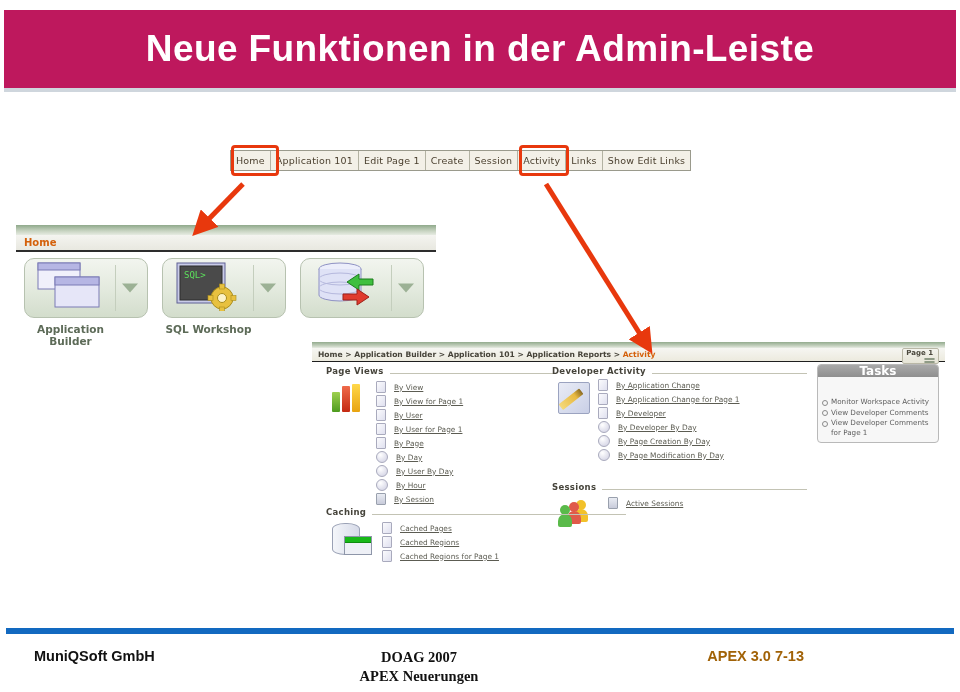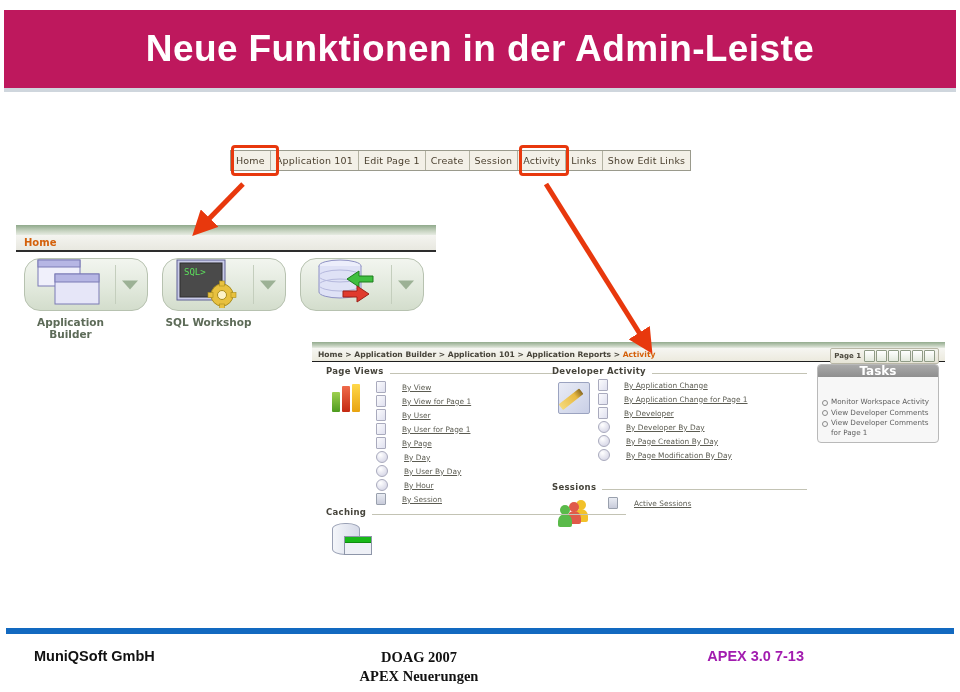--- a/index.html
+++ b/index.html
@@ -136,23 +136,23 @@
     top: 33px;
     display: flex;
     gap: 14px;
   }
   .home-card {
     width: 124px;
   }
   .home-card-box {
     position: relative;
     width: 124px;
-    height: 53px;
+    height: 60px;
     border: 1px solid #b7c2b0;
-    border-radius: 16px;
+    border-radius: 10px;
     background: linear-gradient(to bottom, #f2f5ef 0%, #e2e9dd 55%, #d3ddcc 100%);
     box-sizing: border-box;
     display: flex;
     align-items: center;
   }
   .home-card-divider {
     position: absolute;
     right: 31px;
     top: 6px;
     bottom: 6px;
@@ -218,27 +218,28 @@
     font-family: "DejaVu Sans", sans-serif;
     white-space: nowrap;
   }
   #act-crumb .crumb-last { color: #d4600a; }
   #act-pagebox {
     position: absolute;
     right: 6px;
     top: 0px;
     height: 16px;
     display: flex;
-    align-items: center;
+    align-items: flex-end;
     gap: 1px;
     background: linear-gradient(to bottom,#f4f4ee 0%, #e6e4d6 100%);
     border: 1px solid #b9b7a6;
     border-radius: 2px;
     padding: 0 3px;
     box-sizing: border-box;
+    flex-direction: column;
   }
   #act-pagelabel {
     font-size: 7px;
     font-weight: bold;
     color: #4b483d;
     font-family: "DejaVu Sans", sans-serif;
     margin-right: 2px;
   }
   .mini-icon {
     width: 9px; height: 10px;
@@ -263,21 +264,21 @@
     margin-left: 6px;
     margin-bottom: 2px;
   }
   .col-head {
     display: flex;
     align-items: flex-end;
   }
   .link-row {
     display: flex;
     align-items: center;
-    gap: 16px;
+    gap: 8px;
     height: 14px;
   }
   .link-text {
     font-size: 7.4px;
     color: #5c5c52;
     text-decoration: underline;
     font-family: "DejaVu Sans", sans-serif;
     white-space: nowrap;
   }
   .ico-doc {
@@ -439,21 +440,21 @@
     color: #111111;
     font-family: Liberation Serif, serif;
     line-height: 19px;
   }
   #footer-right {
     position: absolute;
     right: 34px;
     top: 0;
     font-size: 14.5px;
     font-weight: bold;
-    color: #a21caf;
+    color: #a16207;
     font-family: "Liberation Sans", sans-serif;
     white-space: nowrap;
   }
 </style>
 </head>
 <body>
 
 <div id="title-banner">
   <div id="title-text">Neue Funktionen in der Admin-Leiste</div>
 </div>
@@ -686,20 +687,34 @@
       <div class="col-head">
         <span class="report-col-title">Caching</span>
         <span class="title-rule"></span>
       </div>
       <div id="cache-art">
         <div id="cache-cyl"></div>
         <div id="cache-win">
             <div id="cache-win-bar"></div>
           </div>
       </div>
+      <div id="cache-list">
+        <div class="link-row">
+            <span class="ico-doc"></span>
+            <span class="link-text">Cached Pages</span>
+          </div>
+        <div class="link-row">
+            <span class="ico-doc"></span>
+            <span class="link-text">Cached Regions</span>
+          </div>
+        <div class="link-row">
+            <span class="ico-doc"></span>
+            <span class="link-text">Cached Regions for Page 1</span>
+          </div>
+      </div>
     </div>
 
     <div id="tasks-box">
       <div id="tasks-head">Tasks</div>
       <div id="tasks-list">
         <div class="task-row">
             <span class="task-bullet"></span>
             <span>Monitor Workspace Activity</span>
           </div>
         <div class="task-row">

